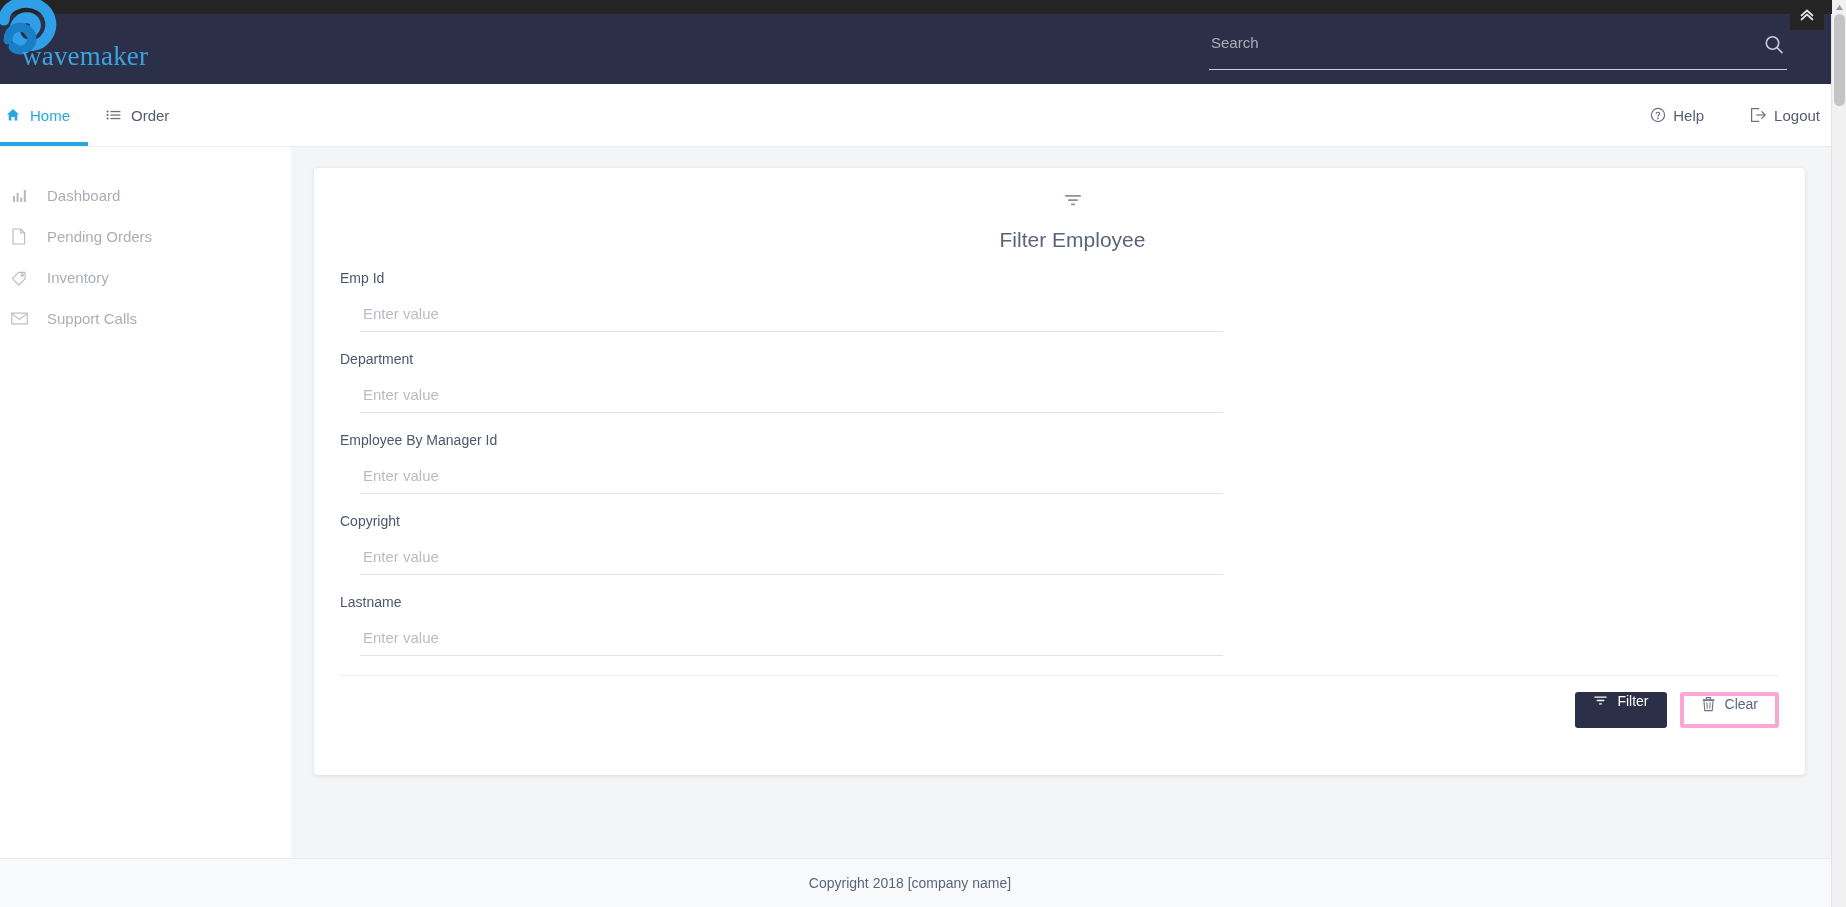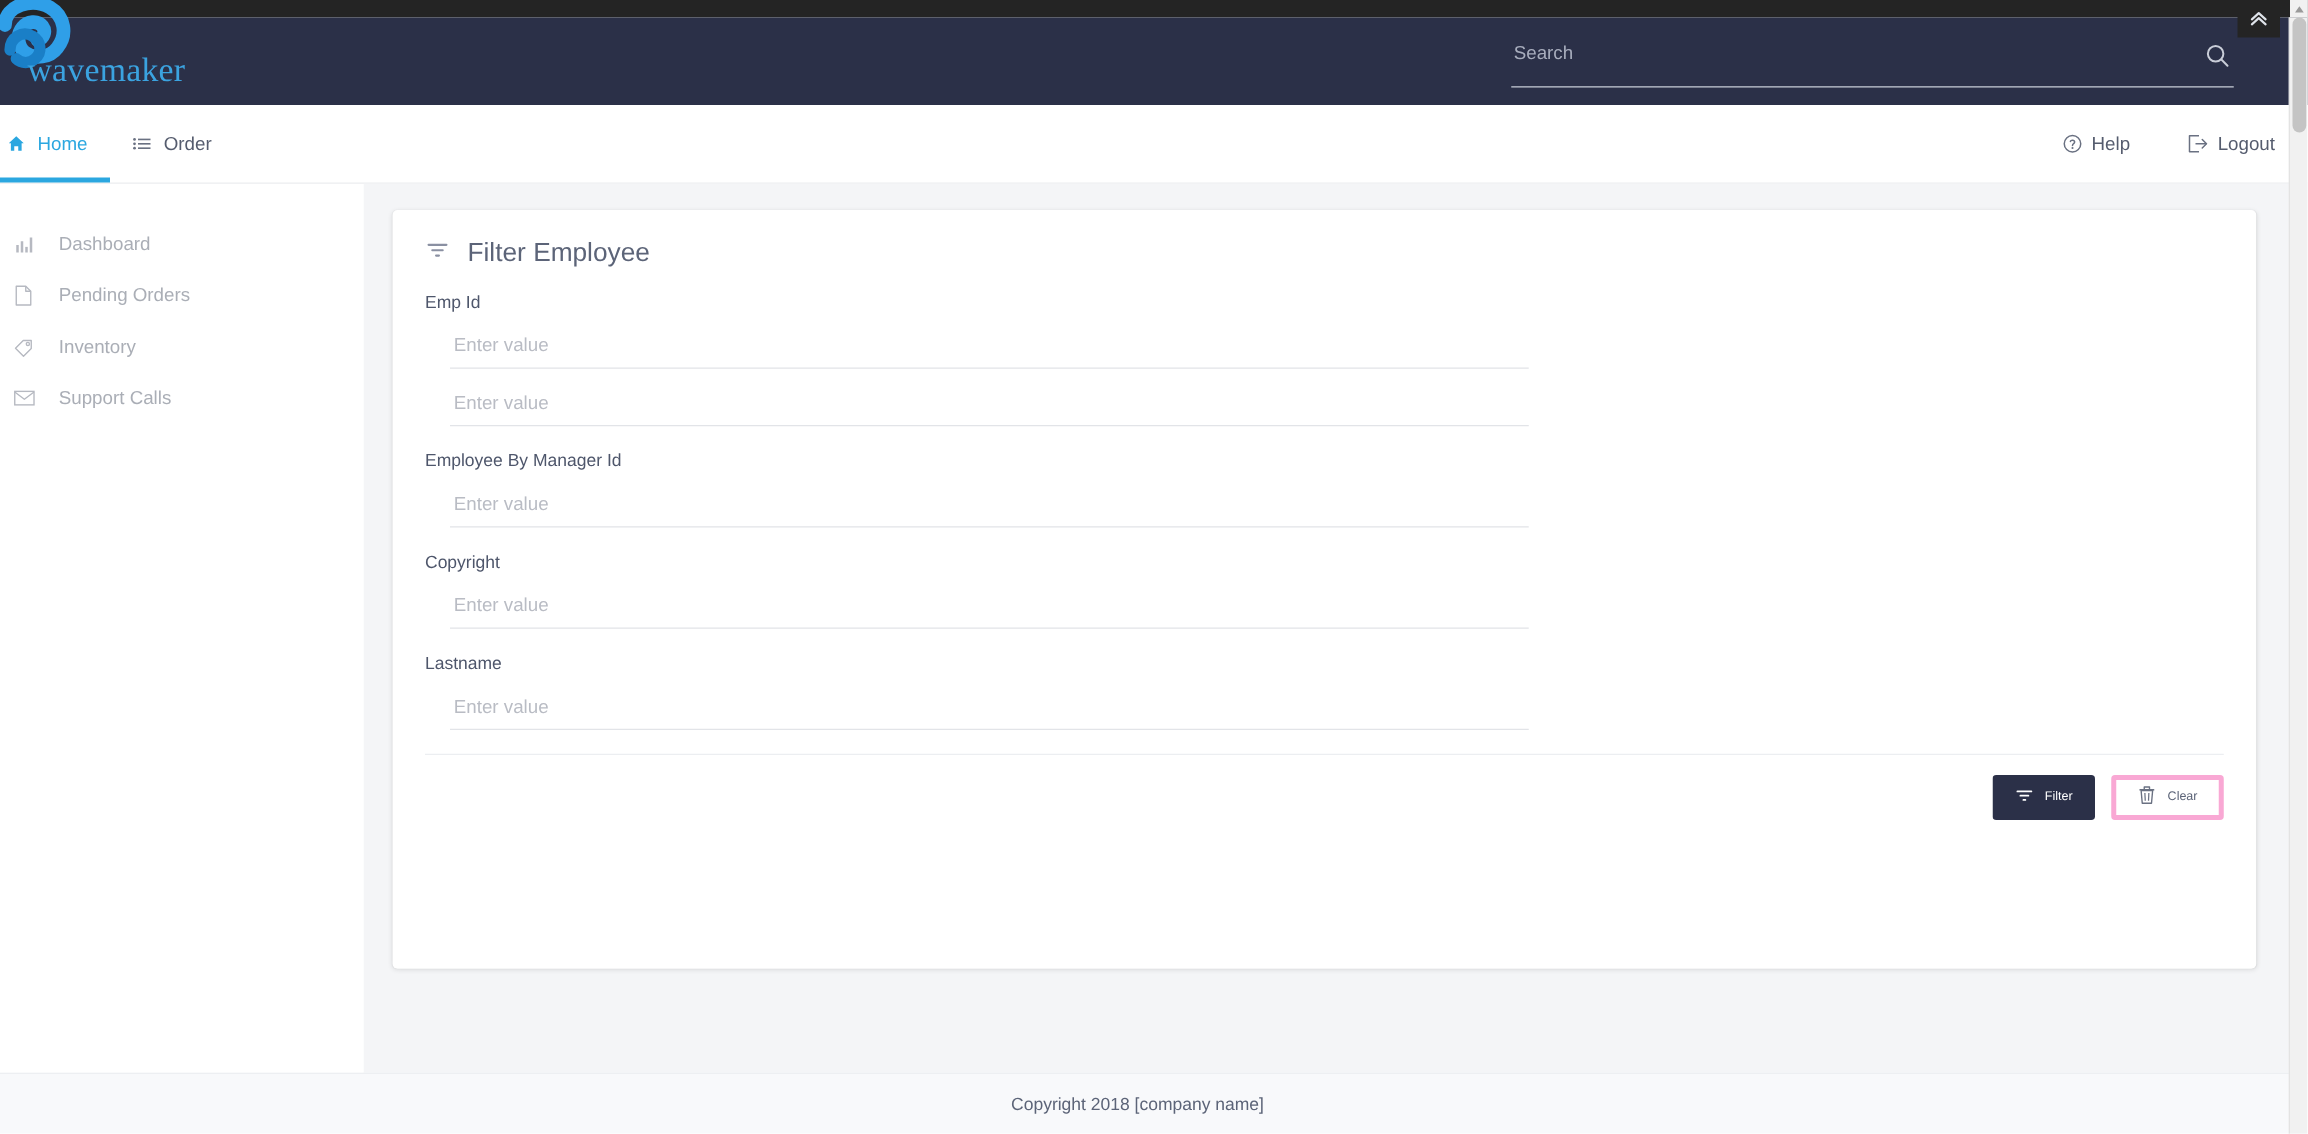--- a/index.html
+++ b/index.html
@@ -98,20 +98,21 @@
 
   
   .card {
     background: #ffffff; border-radius: 4px;
     box-shadow: 0 1px 4px rgba(0,0,0,.10), 0 0 1px rgba(0,0,0,.06);
     width: 1491px; min-height: 607px; position: relative;
   }
   .card-head {
     display: flex; align-items: center; gap: 14px;
     padding: 22px 0 14px 26px;
+    flex-direction: column;
   }
   .card-title { font-size: 21px; color: #5c6478; font-weight: 400; }
 
   .form-area { padding: 4px 0 0 0; }
   .form-field { padding: 0 0 0 26px; width: 890px; margin-bottom: 19px; }
   .field-label {
     font-size: 14px; color: #4e566b; margin-bottom: 19px; display:block;
   }
   .field-input {
     width: 863px; border: 0; border-bottom: 1px solid #e2e4e8;
@@ -119,23 +120,23 @@
     font-family: "Liberation Sans", sans-serif; background: transparent; margin-left: 20px;
   }
   .field-input::placeholder { color: #b9bcc4; }
 
   .card-foot {
     border-top: 1px solid #eceef1; margin: 13px 26px 0 26px;
     height: 68px; display: flex; align-items: center;
     justify-content: flex-end; gap: 13px;
   }
   .btn {
-    display: inline-flex; align-items: center; gap: 9px;
+    display: inline-flex; gap: 9px;
     height: 36px; padding: 0 17px; border-radius: 3px;
-    font-size: 10px; cursor: pointer; border: 1px solid transparent;
+    font-size: 14px; cursor: pointer; border: 1px solid transparent;
     font-family: "Liberation Sans", sans-serif;
   }
   .btn-primary { background: #2b3048; color: #ffffff; }
   .btn-default {
     background: #ffffff; color: #5c6478; border: 4px solid #f9a8d4;
   }
 
   
   .footer {
     height: 49px; width: 100%; background: #f8f9fb;
@@ -299,20 +300,21 @@
         </div>
 
         <div class="form-area">
 
           <div class="form-field">
             <label class="field-label">Emp Id</label>
             <input class="field-input" type="text" placeholder="Enter value" style="">
           </div>
 
           <div class="form-field">
+            <label class="field-label">Department</label>
             <input class="field-input" type="text" placeholder="Enter value" style="">
           </div>
 
           <div class="form-field">
             <label class="field-label">Employee By Manager Id</label>
             <input class="field-input" type="text" placeholder="Enter value" style="">
           </div>
 
           <div class="form-field">
             <label class="field-label">Copyright</label>

